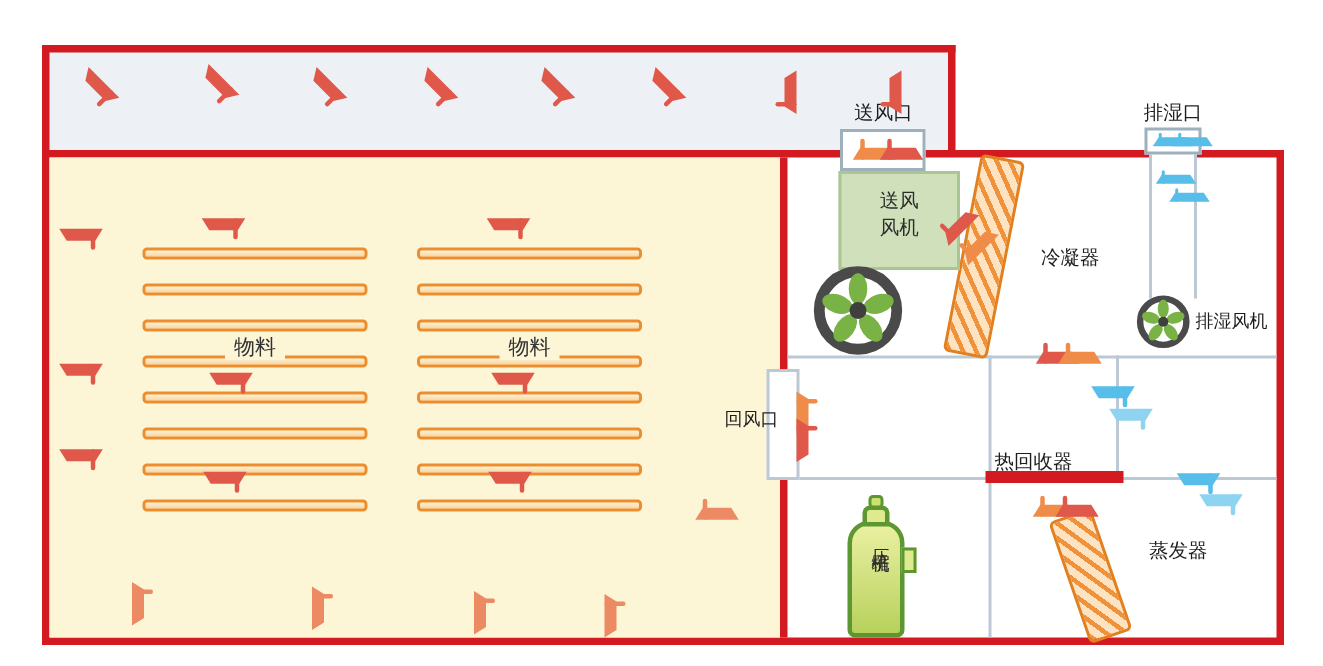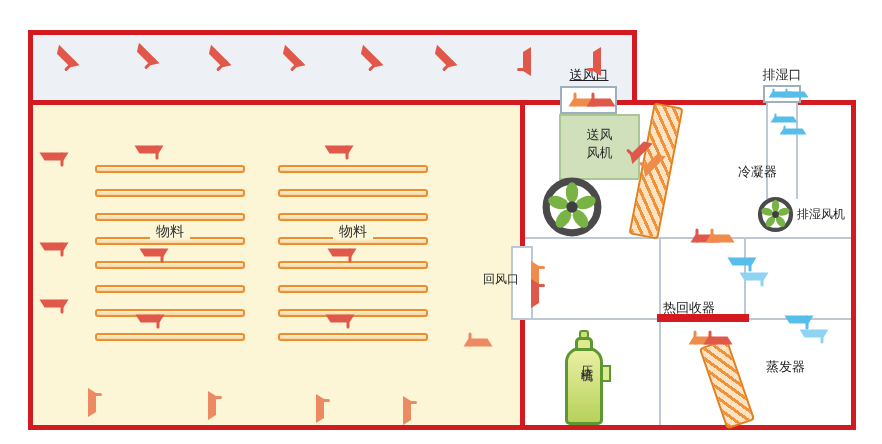--- a/index.html
+++ b/index.html
@@ -112,40 +112,40 @@
     <div class="tray"></div>
     <div class="tray"></div>
     <div class="tray"></div>
     <div class="tray"></div>
     <div class="tray"></div>
     <div class="tray"></div>
     <div class="rack-label">
       <span>物料</span></div>
   </div>
 
-  <div class="lbl" style="left:558px;top:66px;width:62px;text-align:center;text-decoration:underline;">送风口</div>
+  <div class="lbl" style="left:558px;top:66px;width:62px;text-align:center;">送风口</div>
   <div id="supply-box"></div>
   <div id="fan-box">
     <span>送风</span>
     <span>风机</span>
   </div>
   <svg id="supply-fan" viewBox="0 0 60 60">
     <circle cx="30" cy="30" r="25" fill="#ffffff" stroke="#4a4a4a" stroke-width="7"></circle>
     <g fill="#79b345">
       <ellipse cx="30" cy="16" rx="6" ry="10"></ellipse>
       <ellipse cx="30" cy="16" rx="6" ry="10" transform="rotate(72 30 30)"></ellipse>
       <ellipse cx="30" cy="16" rx="6" ry="10" transform="rotate(144 30 30)"></ellipse>
       <ellipse cx="30" cy="16" rx="6" ry="10" transform="rotate(216 30 30)"></ellipse>
       <ellipse cx="30" cy="16" rx="6" ry="10" transform="rotate(288 30 30)"></ellipse>
     </g>
     <circle cx="30" cy="30" r="5.5" fill="#3f3f3f"></circle>
   </svg>
 
   <div id="condenser" class="coil"></div>
-  <div class="lbl" style="left:694px;top:163px;margin-left:44px;">冷凝器</div>
+  <div class="lbl" style="left:694px;top:163px;">冷凝器</div>
 
   <div class="lbl" style="left:756px;top:66px;width:52px;text-align:center;">排湿口</div>
   <div id="exhaust-box"></div>
   <div id="exhaust-duct"></div>
   <svg id="exhaust-fan" viewBox="0 0 60 60">
     <circle cx="30" cy="30" r="25" fill="#ffffff" stroke="#4a4a4a" stroke-width="7"></circle>
     <g fill="#79b345">
       <ellipse cx="30" cy="16" rx="6" ry="10"></ellipse>
       <ellipse cx="30" cy="16" rx="6" ry="10" transform="rotate(72 30 30)"></ellipse>
       <ellipse cx="30" cy="16" rx="6" ry="10" transform="rotate(144 30 30)"></ellipse>

